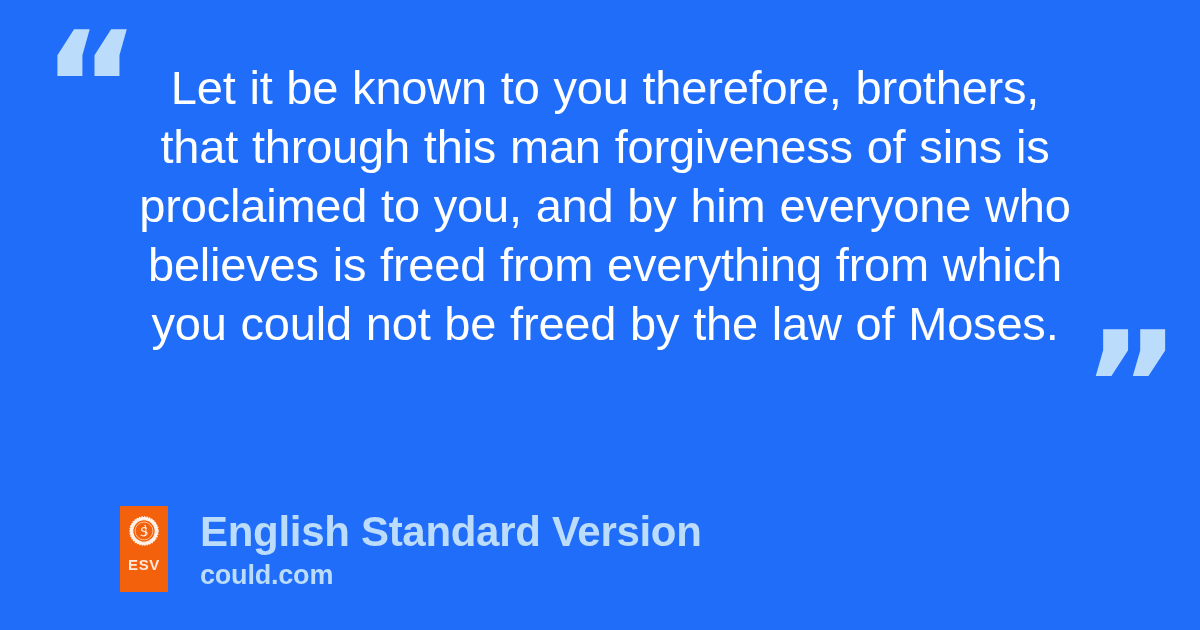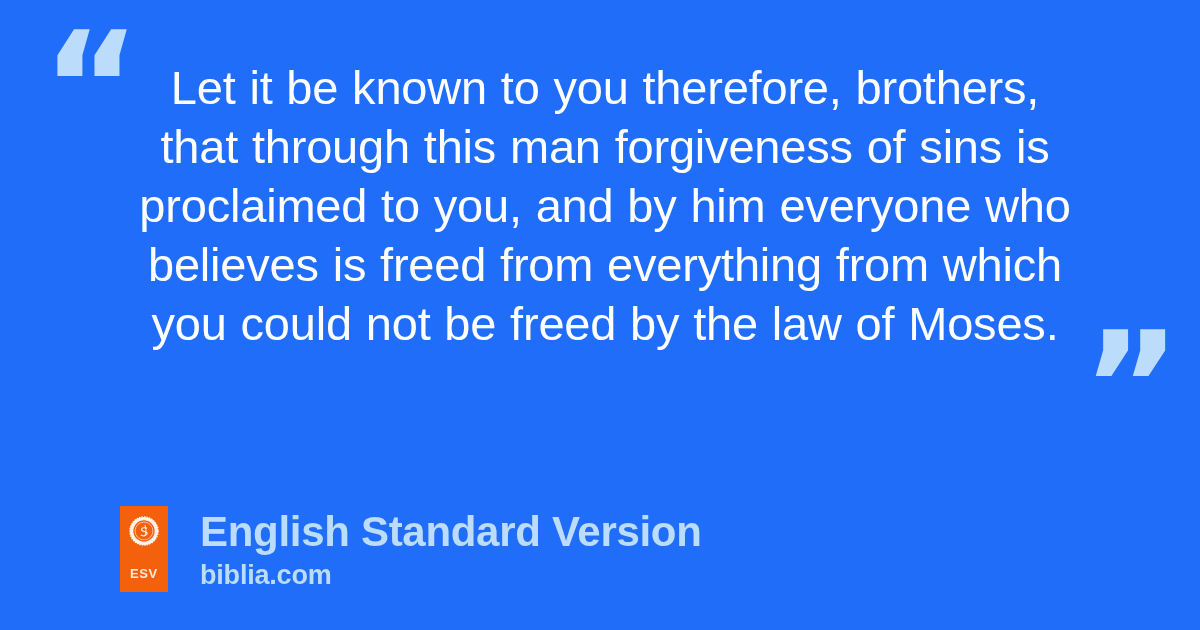--- a/index.html
+++ b/index.html
@@ -83,24 +83,24 @@
     padding-top: 10px;
     box-sizing: border-box;
     flex: 0 0 auto;
   }
   .esv-seal {
     width: 30px;
     height: 30px;
     display: block;
   }
   .esv-abbr {
-    margin-top: 21px;
+    margin-top: 11px;
     color: #FFE9DC;
     font-family: "Liberation Sans", sans-serif;
-    font-size: 13px;
+    font-size: 15px;
     font-weight: 700;
     letter-spacing: 0.6px;
     line-height: 1;
   }
 
   .attribution {
     margin-left: 32px;
     display: flex;
     flex-direction: column;
     justify-content: flex-start;
@@ -149,18 +149,18 @@
         <circle cx="32" cy="32" r="24" fill="none" stroke="#FFF4EC" stroke-width="2.4"></circle>
         <circle cx="32" cy="32" r="19" fill="none" stroke="#FFD9BE" stroke-width="1.6"></circle>
         <path d="M26 41c5 2 10 1 12-2 2-3-1-5-5-6-4-1-7-2-6-5 1-3 6-4 10-2" fill="none" stroke="#FFF1E4" stroke-width="2.6" stroke-linecap="round"></path>
         <path d="M34 20c3 5 3 12 0 22" fill="none" stroke="#FFF1E4" stroke-width="2.2" stroke-linecap="round"></path>
       </svg>
       <div class="esv-abbr">ESV</div>
     </div>
 
     <div class="attribution">
       <div class="version-name">English Standard Version</div>
-      <div class="site-url">biblia.com</div>
+      <div class="site-url">could.com</div>
     </div>
 
   </div>
 
 </div>
 
 </body></html>

